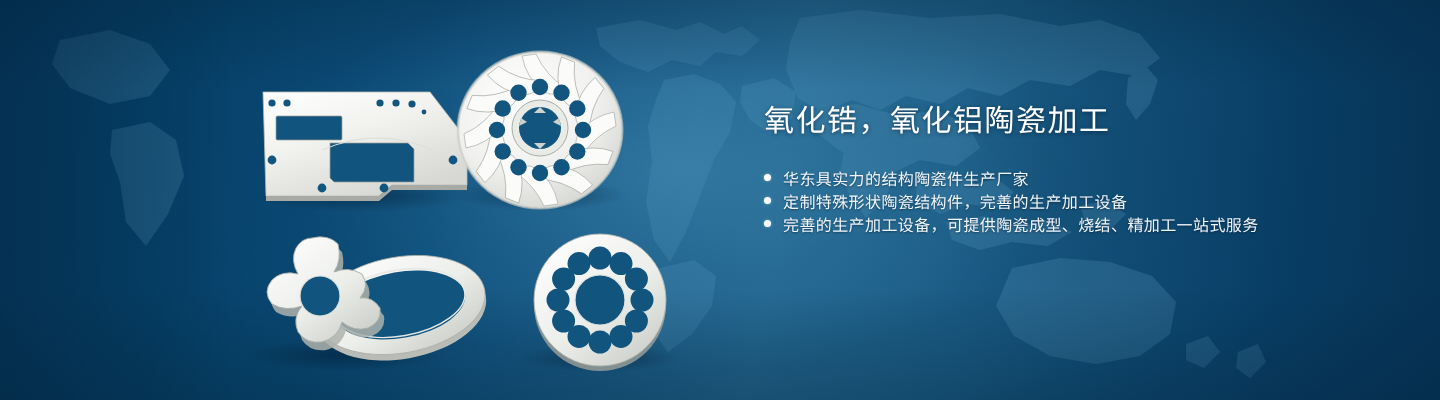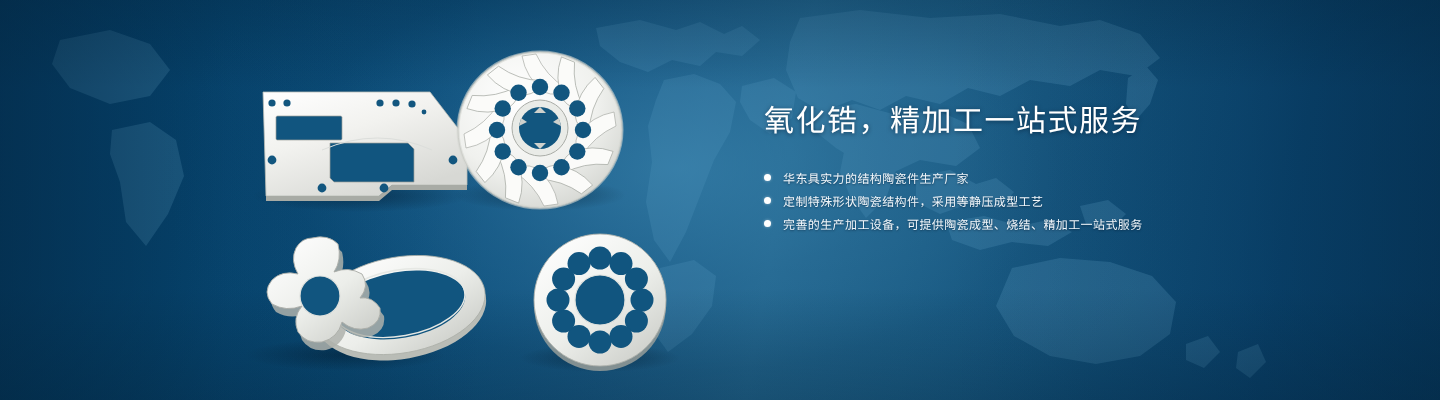--- a/index.html
+++ b/index.html
@@ -85,21 +85,21 @@
   .bullet-dot {
     width: 7px;
     height: 7px;
     border-radius: 50%;
     background: #ffffff;
     flex: 0 0 auto;
     margin-right: 12px;
     box-shadow: 0 0 3px rgba(255,255,255,0.45);
   }
   .bullet-text {
-    font-size: 12px;
+    font-size: 16px;
     color: #f2f7fb;
     letter-spacing: 0.4px;
     text-shadow: 0 1px 2px rgba(0,20,40,0.5);
   }
 </style>
 </head>
 <body>
 
 <div id="banner">
 
@@ -281,30 +281,30 @@
         <circle cx="-42" cy="0" r="11.5"></circle>
         <circle cx="-36.4" cy="-21" r="11.5"></circle>
         <circle cx="-21" cy="-36.4" r="11.5"></circle>
       </g>
       <circle cx="0" cy="0" r="25" fill="#11557f"></circle>
       <circle cx="0" cy="0" r="25" fill="none" stroke="#dfe1dd" stroke-width="1.2"></circle>
     </g>
   </svg>
 
   <div class="copy">
-    <h1 class="headline">氧化锆，精加工一站式服务</h1>
+    <h1 class="headline">氧化锆，氧化铝陶瓷加工</h1>
 
     <ul class="bullets">
       <li class="bullet">
         <span class="bullet-dot"></span>
         <span class="bullet-text">华东具实力的结构陶瓷件生产厂家</span>
       </li>
       <li class="bullet">
         <span class="bullet-dot"></span>
-        <span class="bullet-text">定制特殊形状陶瓷结构件，采用等静压成型工艺</span>
+        <span class="bullet-text">定制特殊形状陶瓷结构件，完善的生产加工设备</span>
       </li>
       <li class="bullet">
         <span class="bullet-dot"></span>
         <span class="bullet-text">完善的生产加工设备，可提供陶瓷成型、烧结、精加工一站式服务</span>
       </li>
     </ul>
   </div>
 
 </div>
 

